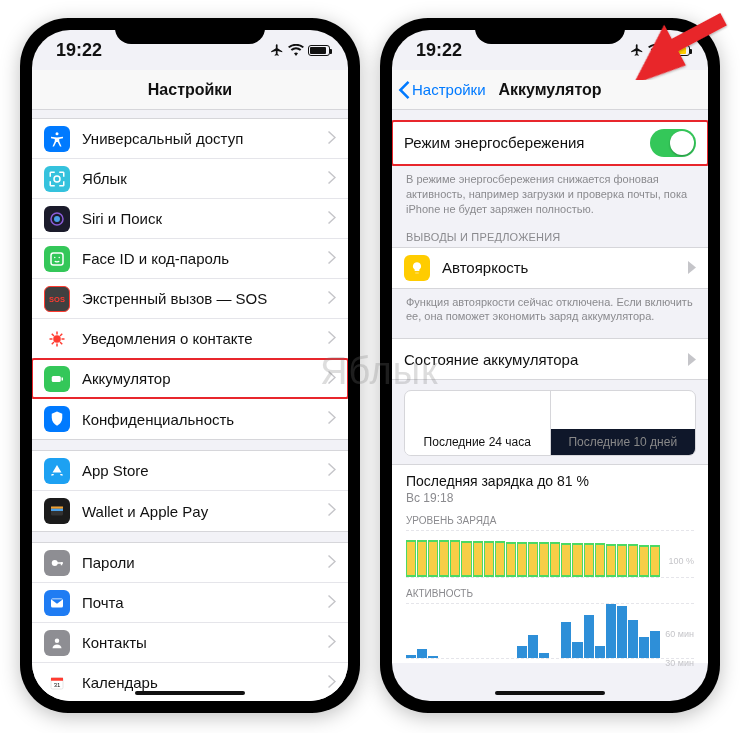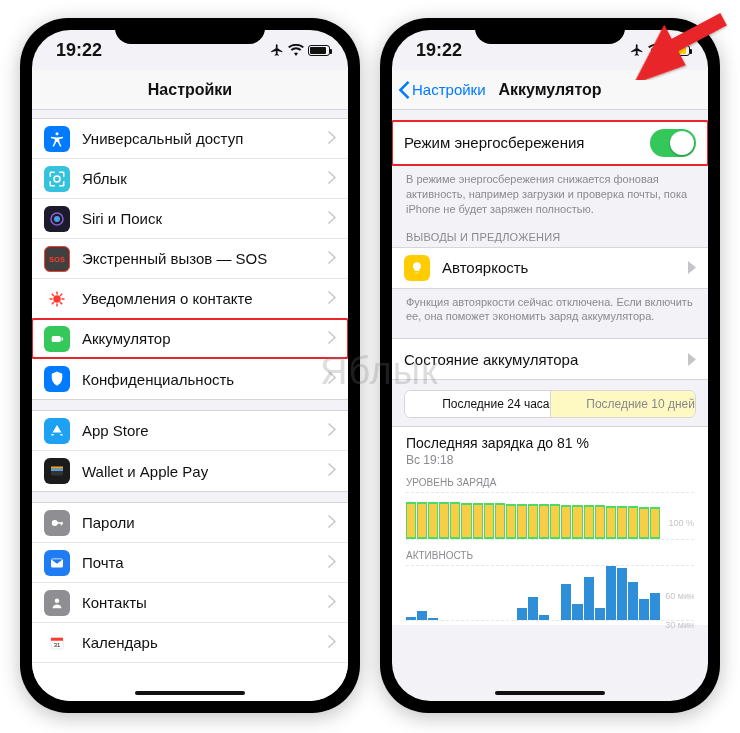--- a/index.html
+++ b/index.html
@@ -33,23 +33,23 @@
 
   .footnote { font-size: 11px; color: #8a8a8e; padding: 6px 14px 4px 14px; line-height: 1.35; }
   .header-label { font-size: 11px; color: #8a8a8e; padding: 10px 14px 4px 14px; text-transform: uppercase; letter-spacing: 0.2px; }
 
   .toggle { width: 46px; height: 28px; background: #34c759; border-radius: 14px; position: relative; flex-shrink: 0; }
   .toggle::after { content: ""; position: absolute; width: 24px; height: 24px; background: #fff; border-radius: 50%; top: 2px; right: 2px; box-shadow: 0 1px 2px rgba(0,0,0,0.3); }
 
   .insight-icon { width: 26px; height: 26px; border-radius: 6px; background: #ffcc00; display: flex; align-items: center; justify-content: center; margin-right: 12px; flex-shrink: 0; }
 
   .segmented { display: flex; margin: 10px 12px 8px 12px; border: 1px solid #d6d6da; border-radius: 7px; overflow: hidden; background: #fff; }
-  .seg-item { flex: 1; text-align: right; font-size: 12px; padding: 6px 0; color: #111; }
+  .seg-item { flex: 1; text-align: center; font-size: 12px; padding: 6px 0; color: #111; margin-top: 38px; }
   .seg-item.active { background: #fff; font-weight: 500; }
-  .seg-item.inactive { background: #fef9c3; color: #888; }
+  .seg-item.inactive { background: #0f172a; color: #888; }
   .seg-divider { width: 1px; background: #d6d6da; }
 
   .charge-info { background: #fff; border-top: 1px solid #d6d6da; padding: 8px 14px 4px 14px; }
   .charge-title { font-size: 14px; color: #111; }
   .charge-sub { font-size: 12px; color: #8a8a8e; margin-top: 2px; }
 
   .chart-block { background: #fff; padding: 6px 14px 4px 14px; }
   .chart-label { font-size: 10px; color: #8a8a8e; text-transform: uppercase; margin-bottom: 4px; }
   .chart-area { height: 48px; position: relative; border-bottom: 1px dashed #e5e5ea; border-top: 1px dashed #e5e5ea; }
   .chart-area.act { height: 56px; }
@@ -133,20 +133,34 @@
                   </svg></span>
               </div>
               <div class="cell">
                 <div class="icon-box" style="background: rgb(27, 27, 43);">
                   <svg width="18" height="18" viewBox="0 0 24 24">
                     <circle cx="12" cy="12" r="8" fill="none" stroke="#8a5cd6" stroke-width="2"></circle>
                     <circle cx="12" cy="12" r="4" fill="#4aa0e8"></circle>
                   </svg>
                 </div>
                 <span class="cell-label">Siri и Поиск</span>
+                <span class="chevron"><svg width="8" height="13" viewBox="0 0 8 13">
+                    <path fill="#c5c5c9" d="M0 1l6 5.5L0 12l1 1 7-6.5L1 0z"></path>
+                  </svg></span>
+              </div>
+              <div class="cell">
+                <div class="icon-box" style="background: rgb(52, 199, 89);">
+                  <svg width="18" height="18" viewBox="0 0 24 24">
+                    <rect x="4" y="4" width="16" height="16" rx="3" fill="none" stroke="#fff" stroke-width="2"></rect>
+                    <circle cx="9" cy="10" r="1" fill="#fff"></circle>
+                    <circle cx="15" cy="10" r="1" fill="#fff"></circle>
+                    <path stroke="#fff" stroke-width="1.5" fill="none" d="M9 15c1 1 5 1 6 0"></path>
+                  </svg>
+                </div>
+                <span class="cell-label">Face ID и код-пароль</span>
                 <span class="chevron"><svg width="8" height="13" viewBox="0 0 8 13">
                     <path fill="#c5c5c9" d="M0 1l6 5.5L0 12l1 1 7-6.5L1 0z"></path>
                   </svg></span>
               </div>
               <div class="cell">
                 <div class="icon-box" style="background: #404040; border: 1px solid rgb(255, 59, 48);">
                   <svg width="18" height="18" viewBox="0 0 24 24">
                     <text x="12" y="16" text-anchor="middle" font-size="10" font-weight="700" fill="#ff3b30">SOS</text>
                   </svg>
                 </div>

